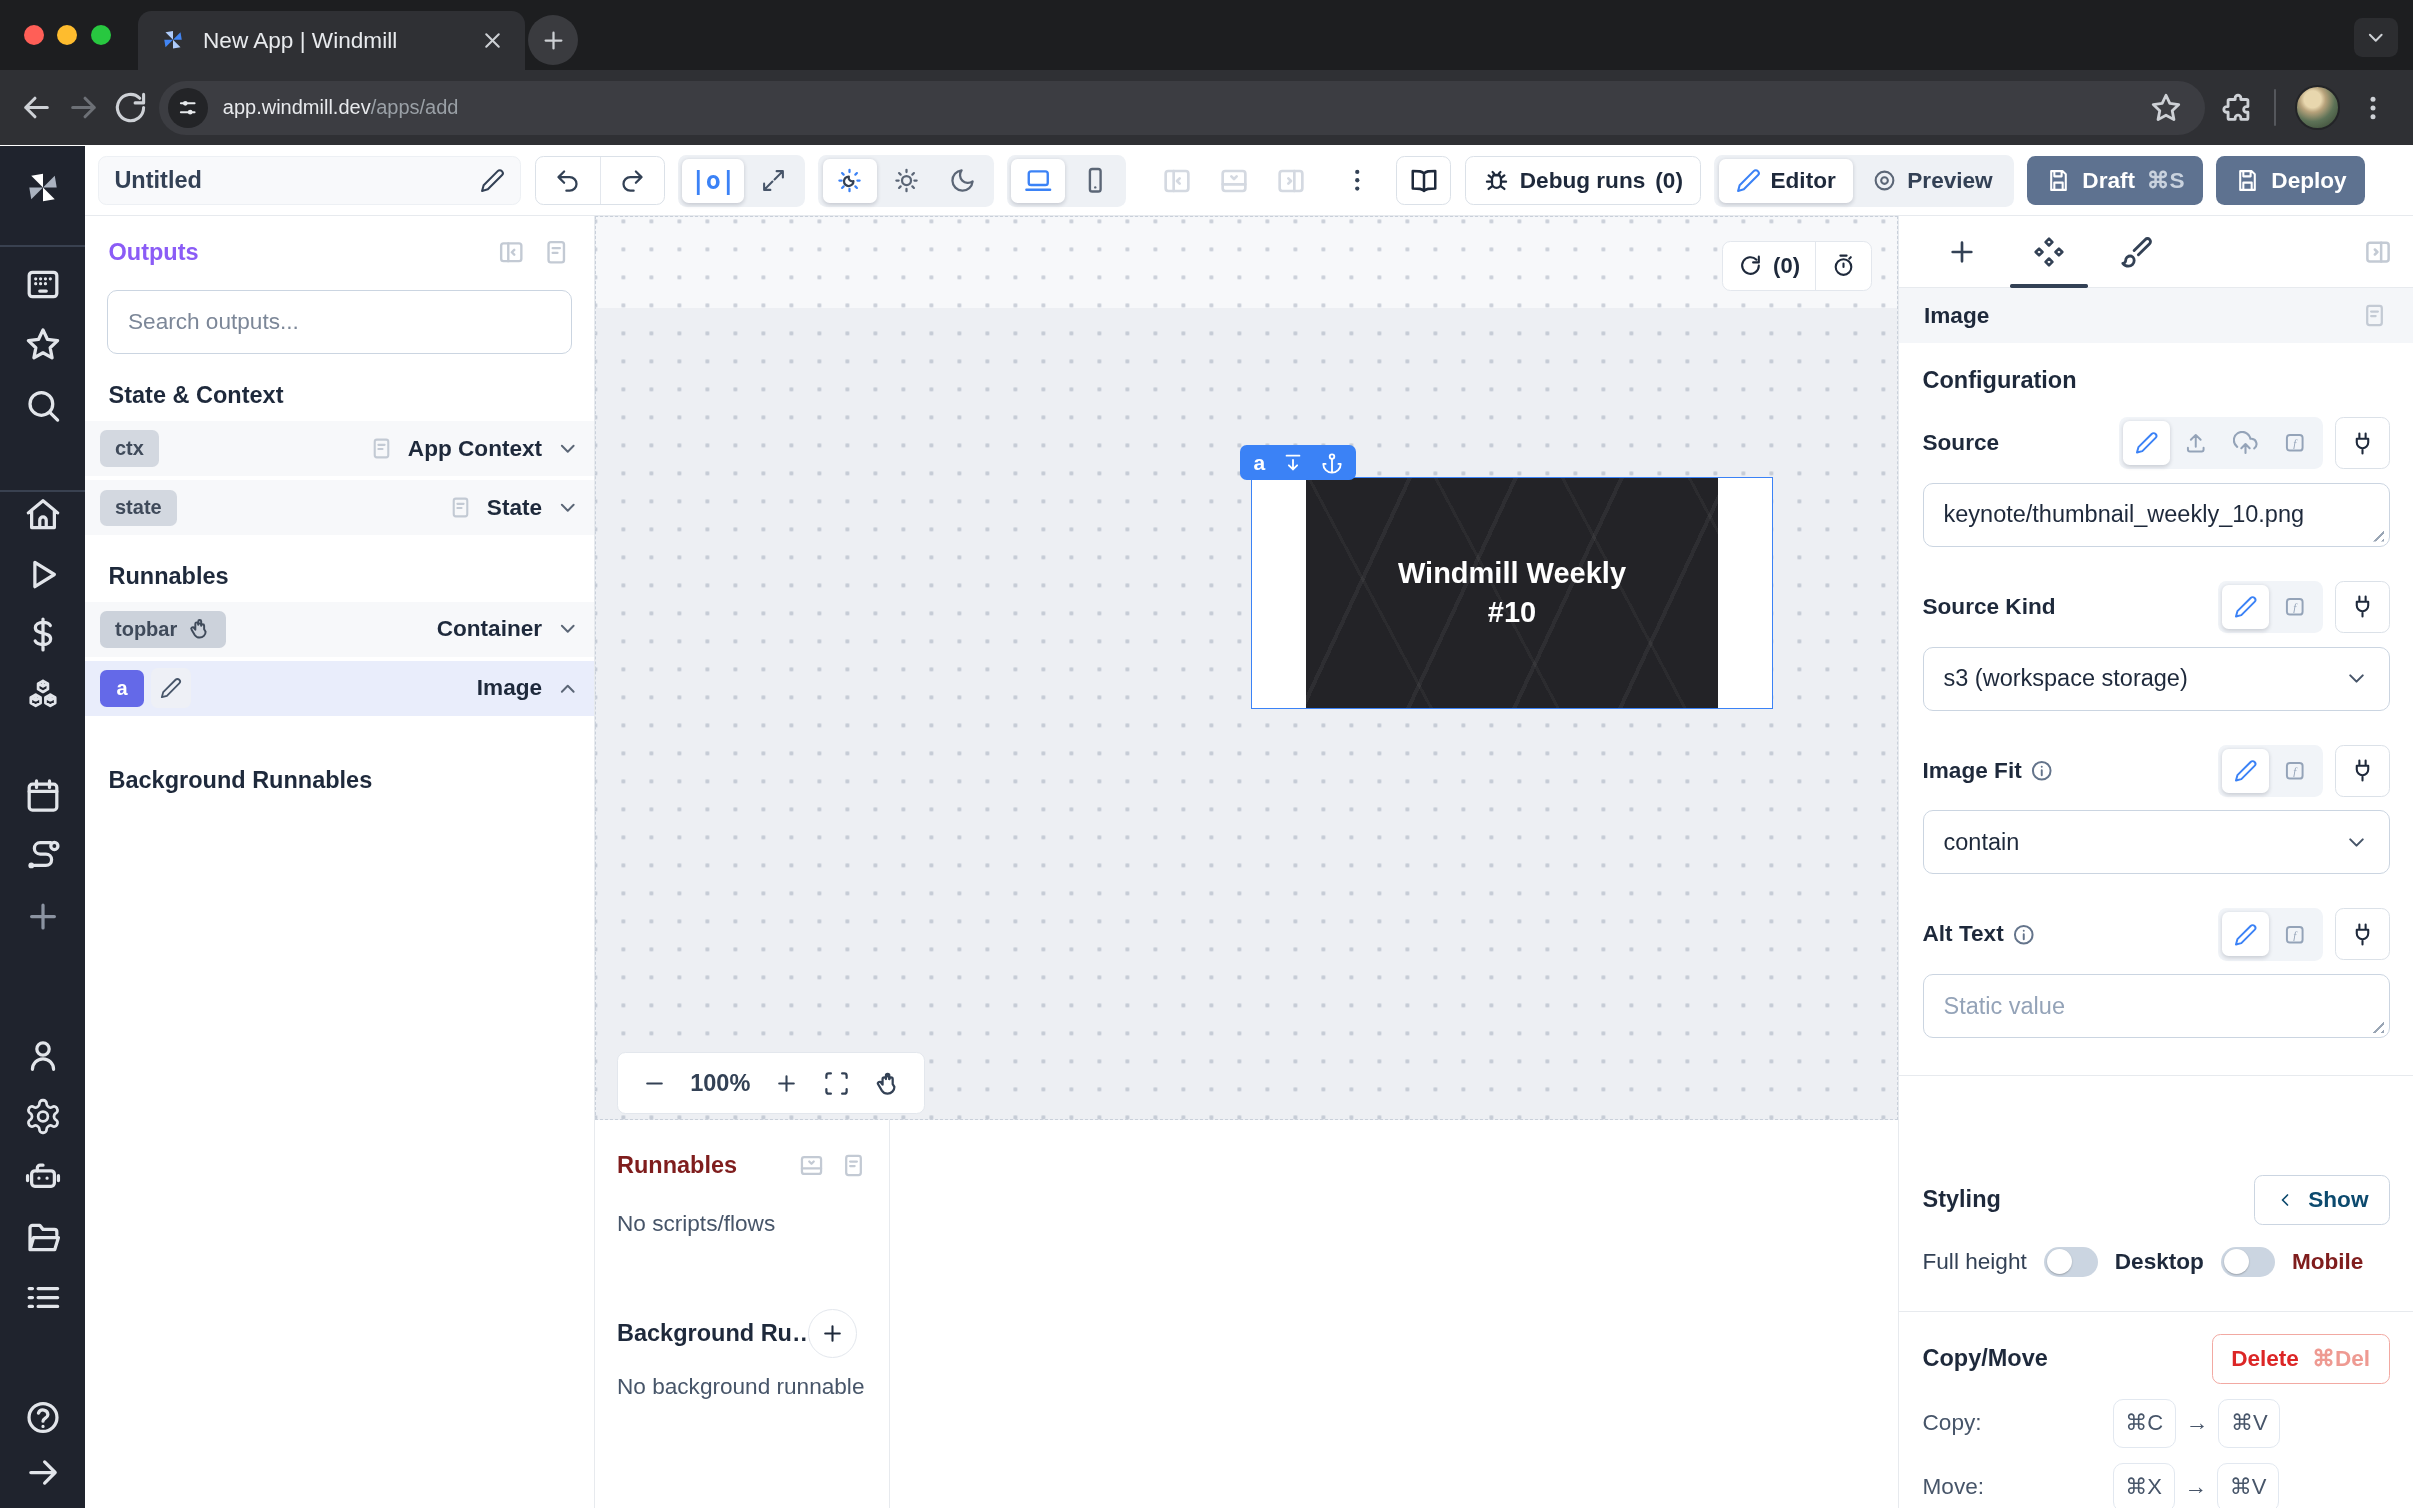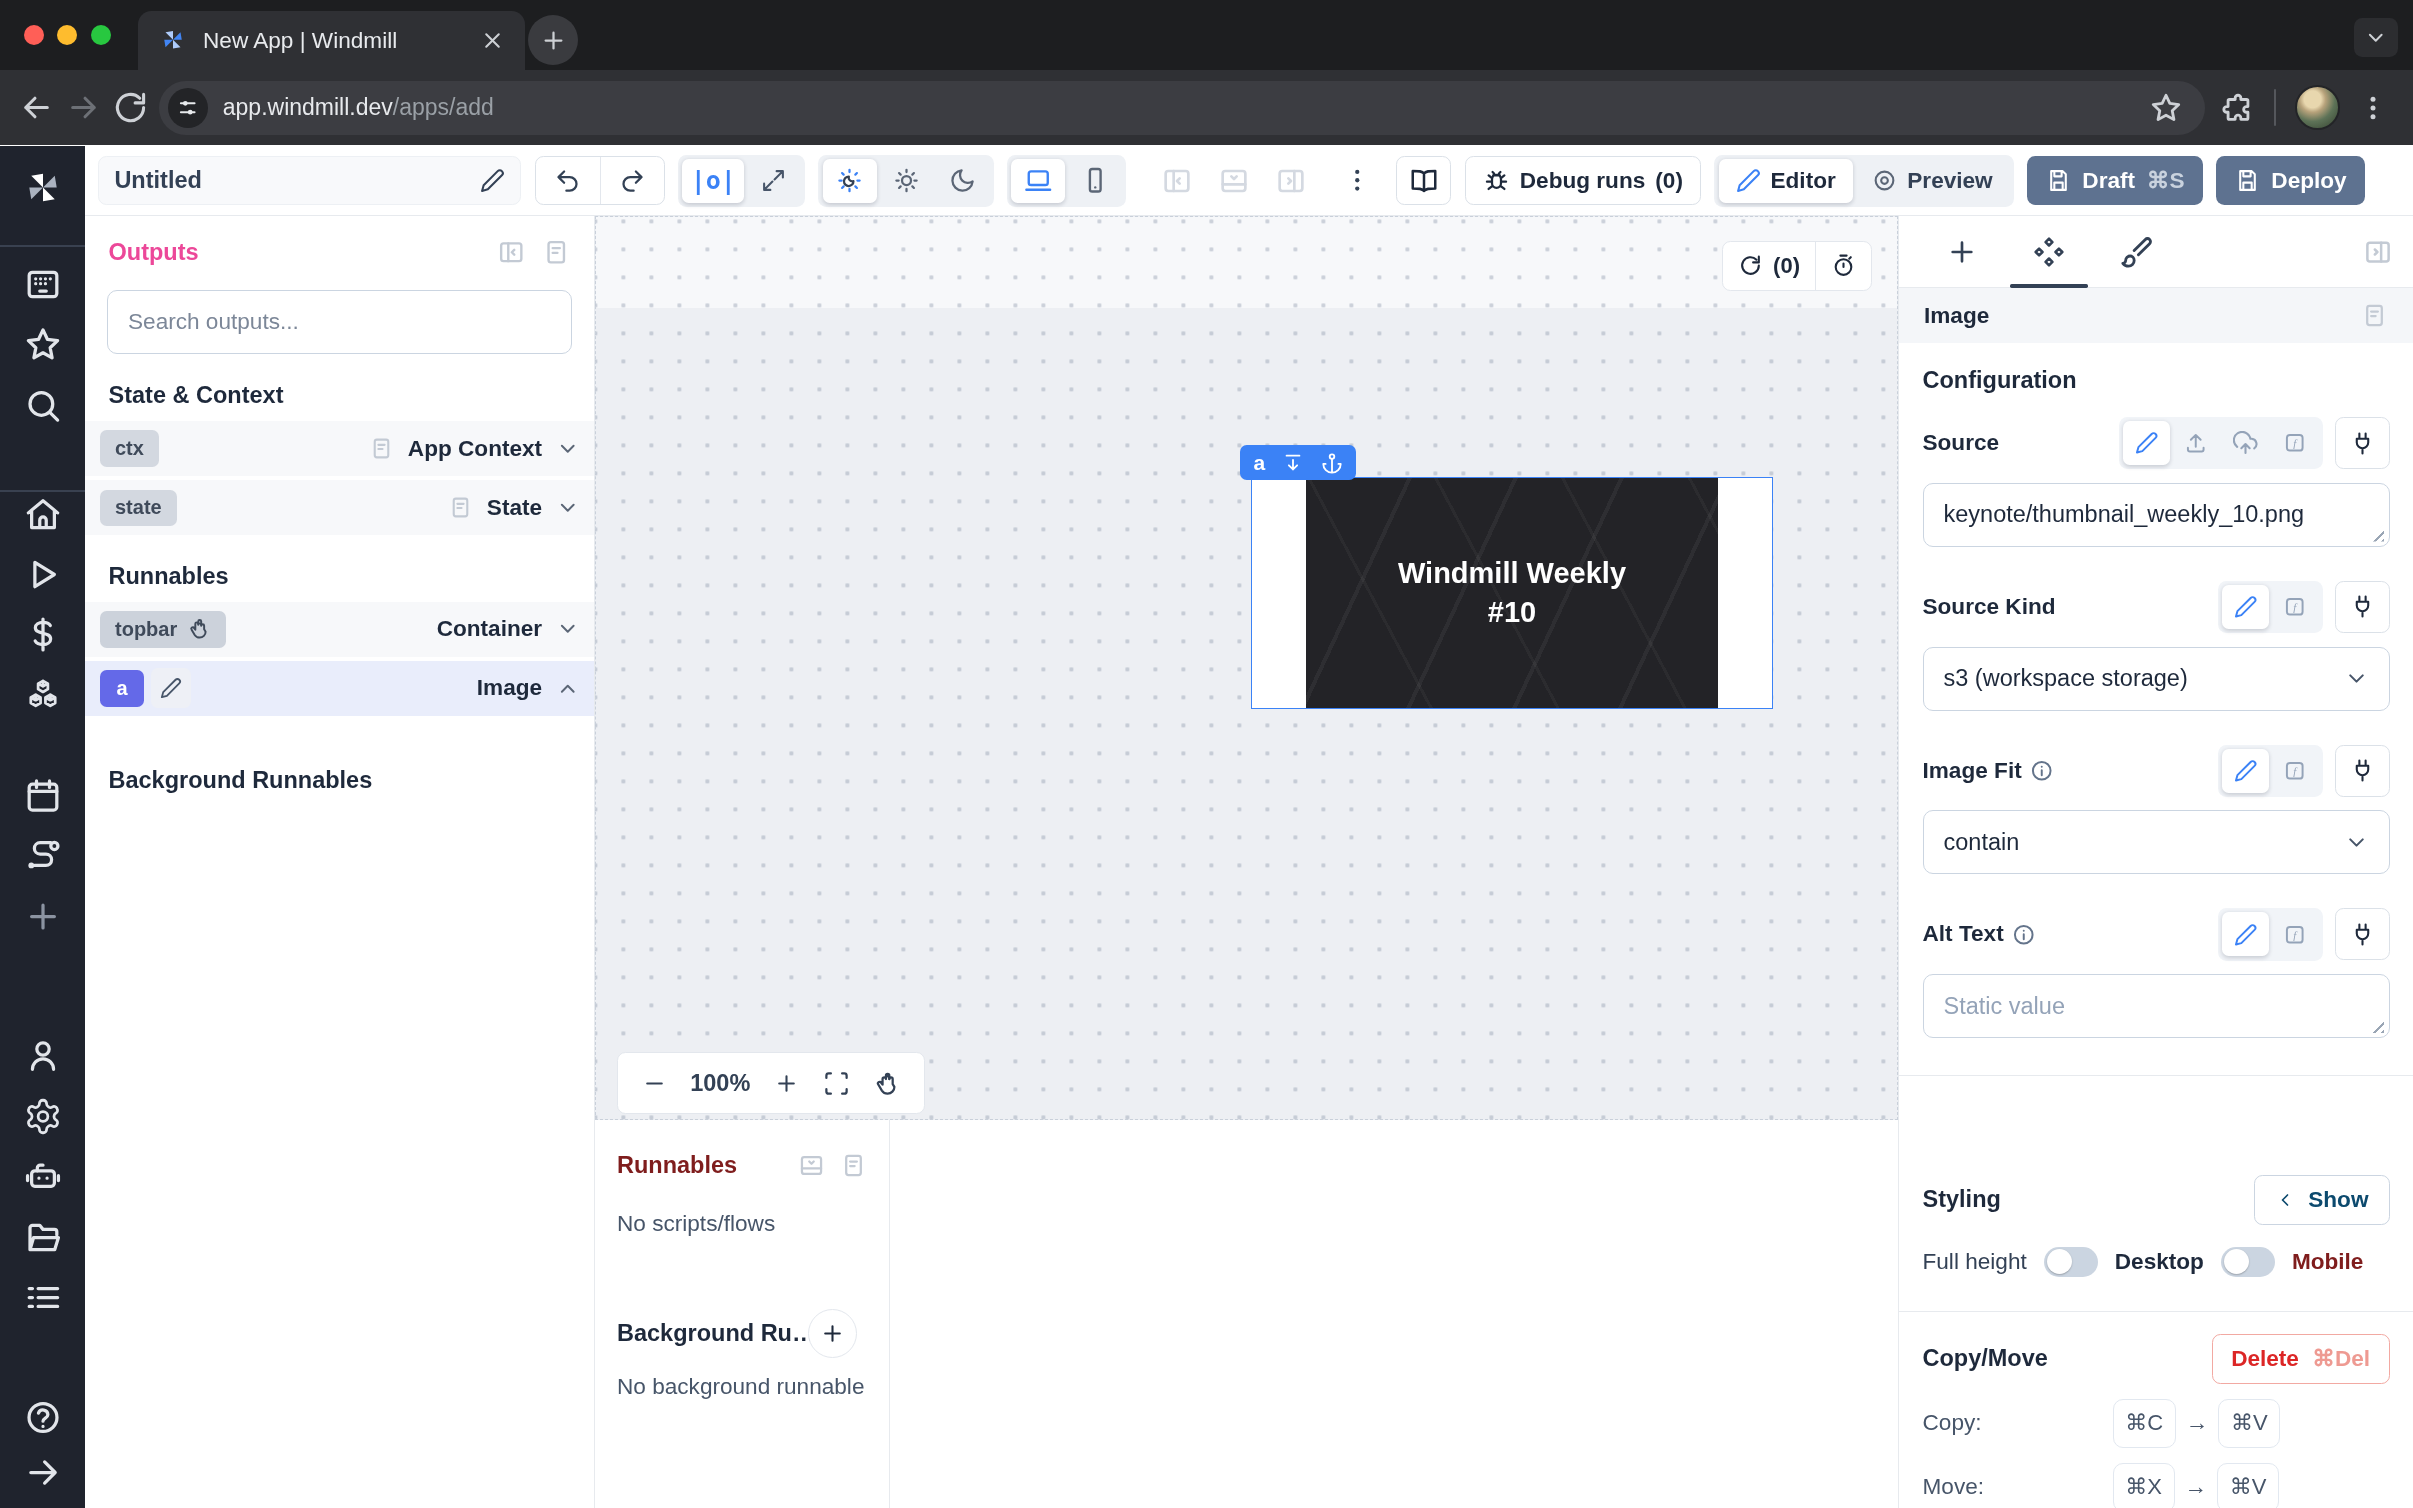--- a/index.html
+++ b/index.html
@@ -13,21 +13,21 @@
   .tab{position:absolute;left:138px;top:11px;width:387px;height:59px;background:#2f3034;border-radius:13.4px 13.4px 0 0;display:flex;align-items:center;padding:0 20px;gap:15px}
   .tab-title{flex:1;font-size:22.6px;color:#e8eaed;white-space:nowrap;overflow:hidden;text-overflow:ellipsis}
   .tab-x{width:25px;height:25px;color:#cdd0d4}
   .newtab{position:absolute;left:528px;top:15px;width:50px;height:50px;border-radius:50%;background:#3a3b3f;color:#cdd0d4;display:flex;align-items:center;justify-content:center}
   .tabsearch{position:absolute;right:15px;top:18.4px;width:44px;height:39px;border-radius:8.4px;background:#2c2d30;color:#cdd0d4;display:flex;align-items:center;justify-content:center}
   .urlbar{position:absolute;left:0;top:70px;right:0;height:75px;background:#2f3034;display:flex;align-items:center;padding:0 18.4px;gap:10px}
   .nav-ic{width:37px;height:37px;color:#ced1d6;display:flex;align-items:center;justify-content:center;flex:none}
   .nav-ic.dim{color:#6d7076}
   .omnibox{flex:1;height:54px;background:#3c3d42;border-radius:27px;display:flex;align-items:center;padding:0 22px 0 8.4px;gap:15px;min-width:0}
   .site-chip{width:40px;height:40px;border-radius:50%;background:#232427;color:#e8eaed;display:flex;align-items:center;justify-content:center;flex:none}
-  .url-text{font-size:23px;white-space:nowrap;overflow:hidden}
+  .url-text{font-size:20px;white-space:nowrap;overflow:hidden}
   .url-host{color:#e8eaed}.url-path{color:#9aa0a6}
   .bookmark{margin-left:auto;width:34px;height:34px;color:#ced1d6;flex:none}
   .chrome-right{display:flex;align-items:center;gap:18.4px;padding:0 6.7px}
   .ext-ic{width:34px;height:34px;color:#ced1d6}
   .vdiv{width:2.5px;height:37px;background:#55575c;border-radius:1.7px}
   .avatar{width:45px;height:45px;border-radius:50%;background:radial-gradient(circle at 38% 30%,#e8d7ae 0 22%,#b7a27b 34%,#5d7257 58%,#33402f 100%);border:2.5px solid #232427}
   .kebab-v{width:30px;height:30px;color:#ced1d6}
   
   .sidebar{position:absolute;left:0;top:146px;bottom:0;width:85px;background:#1f232d}
   .sb-ic{position:absolute;left:50%;transform:translateX(-50%);width:39px;height:39px;color:#e2e5ea;display:flex;align-items:center;justify-content:center}
@@ -45,21 +45,21 @@
   .seg-item.active{background:#fff;box-shadow:0 1.7px 4.2px rgba(15,23,42,.18);color:#3b82f6}
   .seg-item .lbl{font-size:22.6px;font-weight:600;color:#1e293b;margin-left:10px}
   .disabled-ics{display:flex;gap:25px;margin:0 22px;color:#d4d9e1}
   .iconbtn{width:55px;height:49px;border:0.8px solid #dbe1e8;border-radius:8.4px;background:#fff;display:flex;align-items:center;justify-content:center;color:#1e293b}
   .debug-btn{height:49px;border:0.8px solid #dbe1e8;border-radius:8.4px;background:#fff;display:flex;align-items:center;gap:10px;padding:0 17px;font-size:22.6px;font-weight:600;color:#1e293b;white-space:nowrap}
   .slate-btn{height:49px;border-radius:8.4px;background:#5e7290;color:#fff;display:flex;align-items:center;gap:11.7px;padding:0 18.4px;font-size:22.6px;font-weight:700;white-space:nowrap}
   .slate-btn .sc{color:#c9d2de;font-weight:600}
   
   .outputs{position:absolute;left:85px;top:216px;width:510px;bottom:0;background:#fff;border-right:0.8px solid #e7eaee}
   .op-head{display:flex;align-items:center;padding:22px 23.5px 5px}
-  .op-head b{font-size:23.5px;color:#ec4899}
+  .op-head b{font-size:23.5px;color:#8b5cf6}
   .op-head .ics{margin-left:auto;display:flex;gap:17px;color:#c3cad4}
   .op-search{margin:18.4px 22px 5px;height:64px;border:0.8px solid #cbd5e1;border-radius:10px;width:calc(100% - 44px);padding:0 20px;font-size:22.6px;color:#1e293b;font-family:inherit;background:#fff}
   .op-search::placeholder{color:#7c8798}
   .sec-title{padding:23.5px 23.5px 11.7px;font-size:23.5px;font-weight:700;color:#1e293b}
   .op-row{height:55px;background:#f7f8fa;display:flex;align-items:center;padding:0 15px;margin-bottom:4.2px}
   .op-row.sel{background:#e9edfb}
   .chip{background:#d3d8e0;border-radius:6.7px;padding:6.7px 15px;font-size:20px;font-weight:700;color:#3f4a5a;display:flex;align-items:center;gap:10px}
   .chip.blue{background:#6469e8;color:#fff;min-width:44px;justify-content:center;padding:6.7px 11.7px}
   .pencil-box{width:40px;height:40px;border-radius:6.7px;background:#eef0f6;color:#475569;display:flex;align-items:center;justify-content:center;margin-left:6.7px}
   .op-right{margin-left:auto;display:flex;align-items:center;gap:13.4px}

